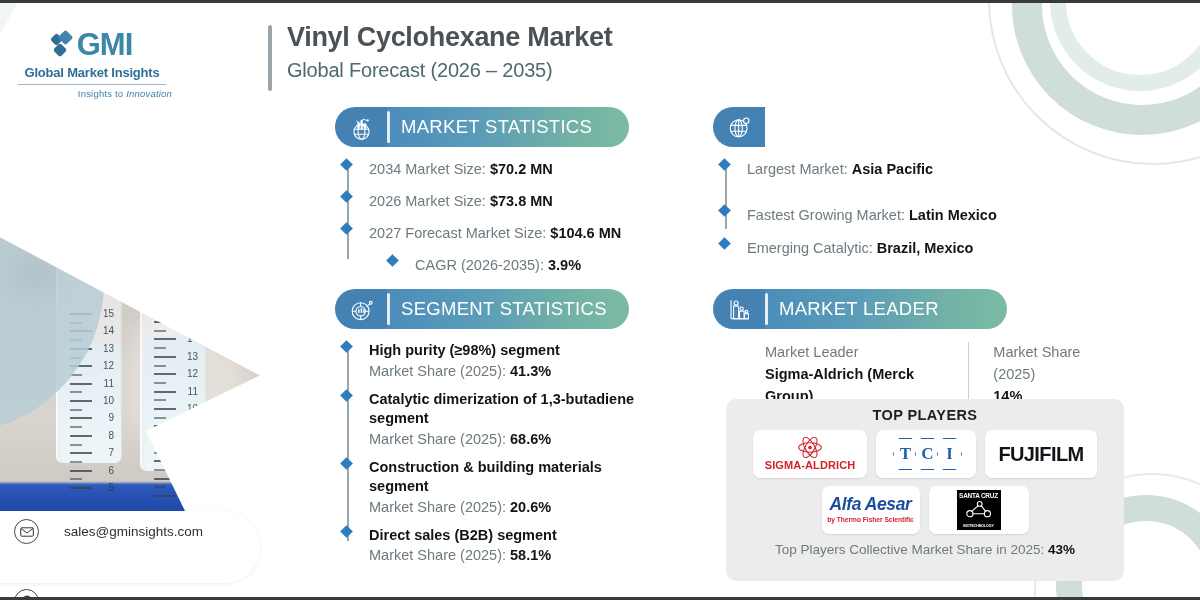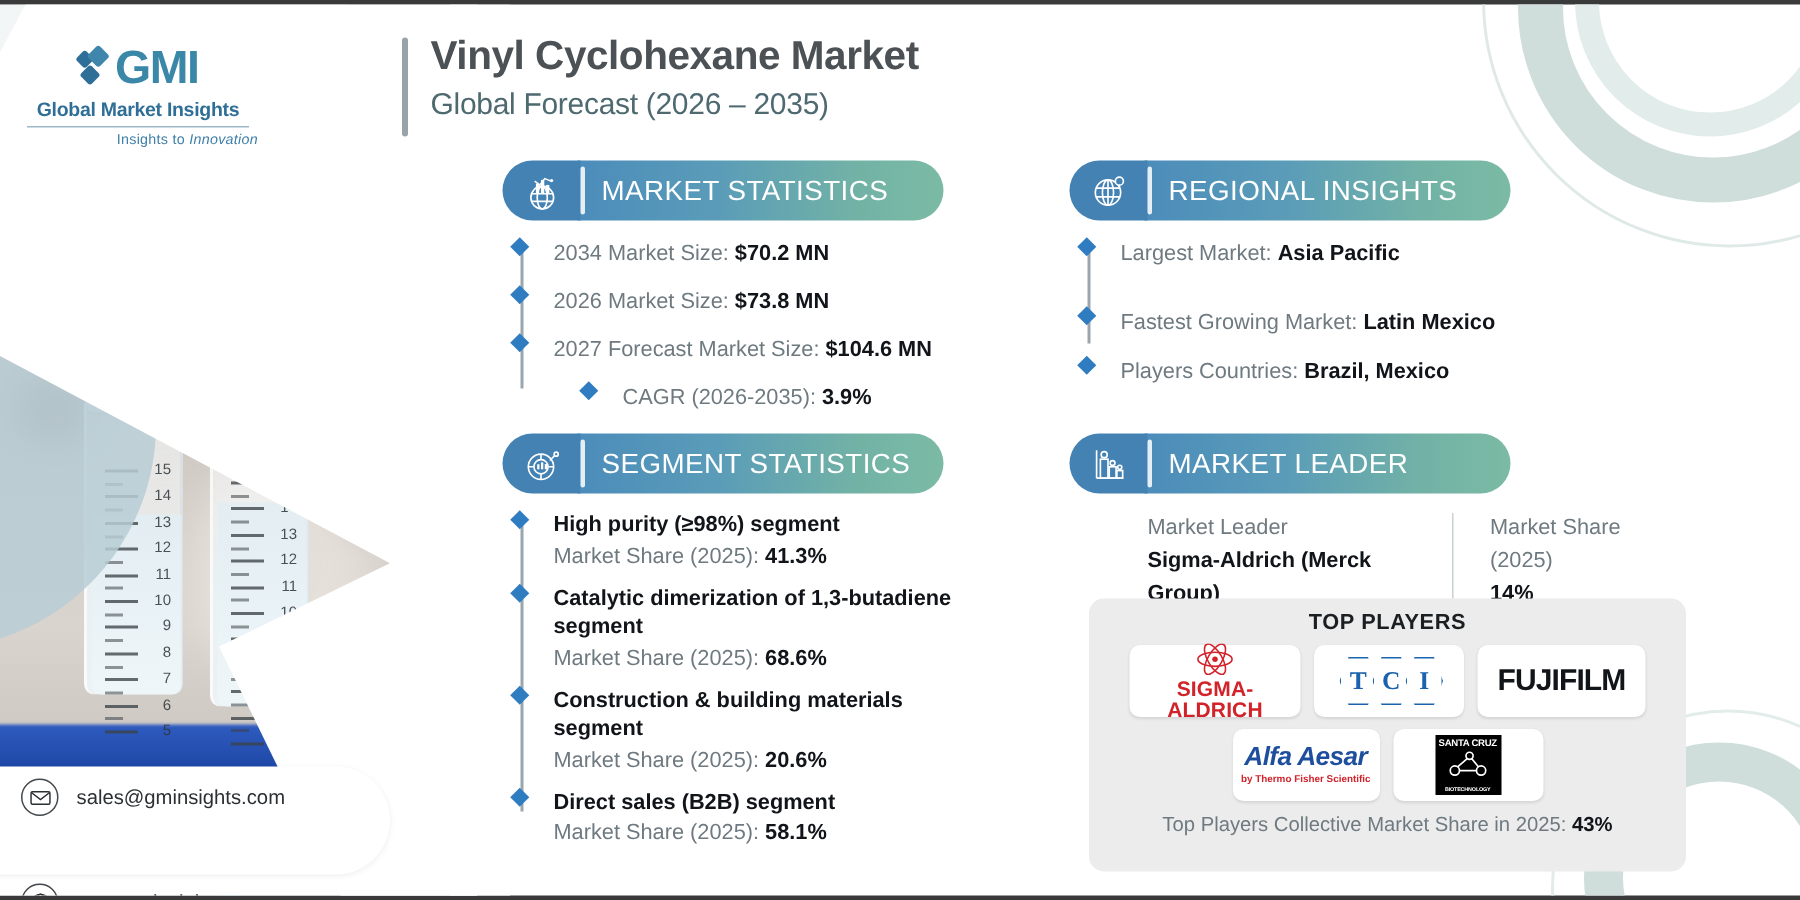--- a/index.html
+++ b/index.html
@@ -249,21 +249,21 @@
   .lc-5 { width:100px; height:48px; }
   .players-foot {
     text-align:center; font-size:13.5px; color:#6e7a80; margin-top:2px;
   }
   .players-foot b { color:#111418; font-weight:700; }
 
   
   .sigma { text-align:center; line-height:1; }
   .sigma-atom { height:21px; margin-bottom:2px; }
   .sigma-word {
-    font-size:14px; font-weight:700; color:#d2232a; letter-spacing:.1px;
+    font-size:11px; font-weight:700; color:#d2232a; letter-spacing:.1px;
   }
   .tci-logo { display:flex; }
   .tci-hex {
     width:25px; height:32px; background:#ffffff;
     border:1.6px solid #1b63ad;
     clip-path:polygon(24% 0,76% 0,100% 50%,76% 100%,24% 100%,0 50%);
     display:flex; align-items:center; justify-content:center;
     margin-right:-3px;
     font-size:17px; font-weight:700; color:#1b63ad;
     font-family:"Liberation Serif",serif;
@@ -288,21 +288,21 @@
   .scbt-mid svg { width:28px; height:19px; }
 
   
   .contact {
     position:absolute; left:-18px; bottom:14px; width:278px; height:72px;
     background:#ffffff; border-radius:0 36px 36px 0;
     display:flex; flex-direction:column; justify-content:center;
     padding-left:32px; gap:6px;
     box-shadow:0 1px 4px rgba(0,0,0,.07);
   }
-  .c-row { display:flex; align-items:center; gap:12px;margin-top:39px; }
+  .c-row { display:flex; align-items:center; gap:25px;margin-top:39px; }
   .c-icon {
     width:25px; height:25px; border-radius:50%;
     border:1.5px solid #43484c;
     display:flex; align-items:center; justify-content:center;
   }
   .c-icon svg { width:14px; height:14px; }
   .c-text { font-size:13.5px; color:#2b3033; }
 </style>
 </head>
 <body>
@@ -546,21 +546,20 @@
       <div class="pill-icon">
         <svg viewBox="0 0 32 32" fill="none" stroke="#ffffff" stroke-width="1.3">
           <circle cx="15" cy="17" r="10"></circle>
           <ellipse cx="15" cy="17" rx="4.4" ry="10"></ellipse>
           <path d="M5.4 13.5h19.2M5.4 20.5h19.2M15 7v20"></path>
           <circle cx="24" cy="8" r="3.2" fill="#4482b4"></circle>
           <path d="M24 11.4v2.4"></path>
         </svg>
       </div>
       <div class="pill-sep"></div>
-      <div class="pill-bar" style="width:244px;">REGIONAL INSIGHTS</div>
     </div>
     <div class="blist" id="ri-list">
       <div class="blist-line" style="top:6px; height:64px;"></div>
     <div class="bitem" style="margin-bottom: 25px;">
           <span class="bdot">
             <i></i>
             <b style="width:5px;height:5px;left:3px;top:3px"></b>
           </span>
           <div class="row-text"><span>Largest Market: </span><b>Asia Pacific</b></div>
         </div>
@@ -569,21 +568,21 @@
             <i></i>
             <b style="width:5px;height:5px;left:3px;top:3px"></b>
           </span>
           <div class="row-text"><span>Fastest Growing Market: </span><b>Latin Mexico</b></div>
         </div>
         <div class="bitem" style="margin-bottom: 12px;">
           <span class="bdot">
             <i></i>
             <b style="width:5px;height:5px;left:3px;top:3px"></b>
           </span>
-          <div class="row-text"><span>Players Countries: </span><b>Brazil, Mexico</b></div>
+          <div class="row-text"><span>Emerging Catalytic: </span><b>Brazil, Mexico</b></div>
         </div>
       </div>
   </div>
 
   <div class="section" style="left:713px; top:286px; width:400px;">
     <div class="pill-head">
       <div class="pill-icon">
         <svg viewBox="0 0 32 32" fill="none" stroke="#ffffff" stroke-width="1.3">
           <path d="M6 27h21M6 5v22"></path>
           <rect x="9" y="12" width="6" height="15"></rect>

